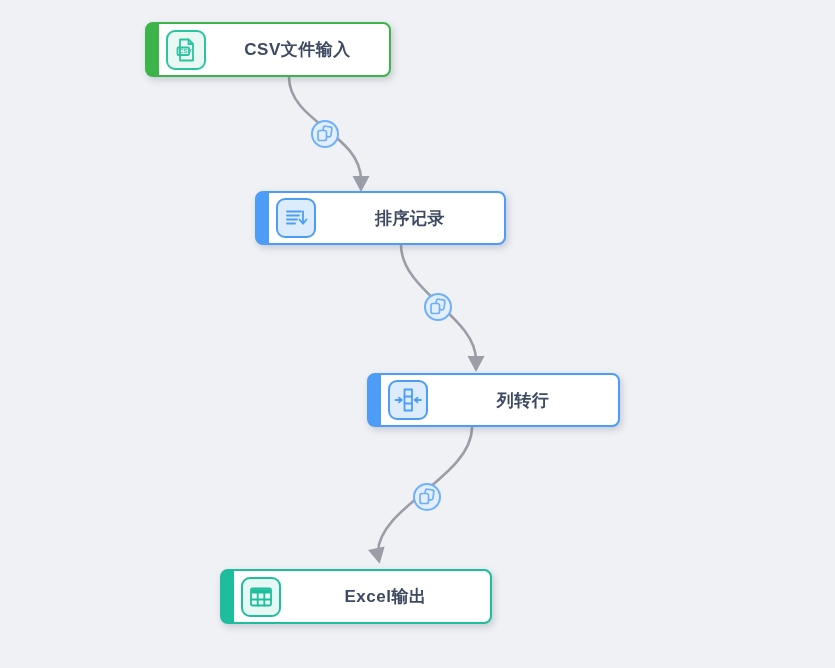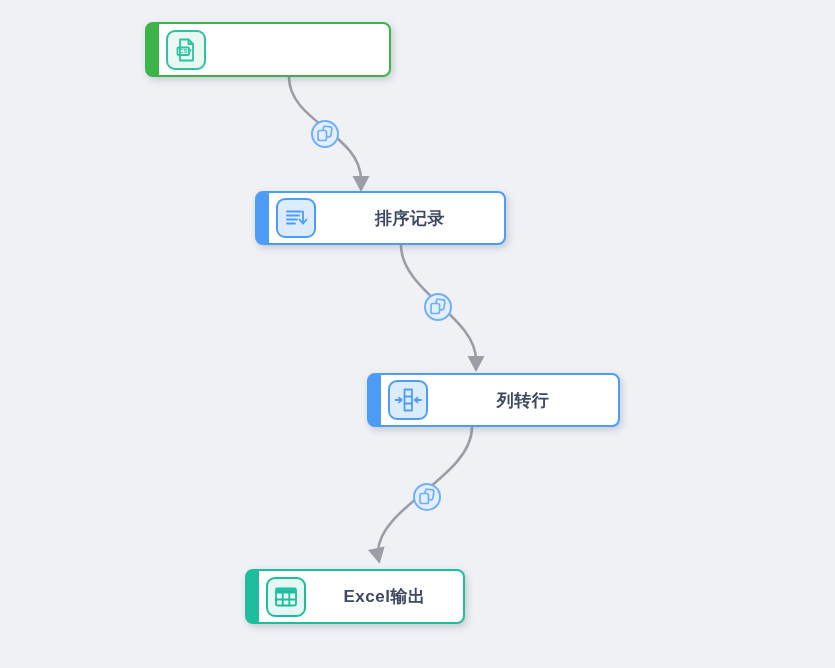--- a/index.html
+++ b/index.html
@@ -103,20 +103,21 @@
   <div class="node" style="left: 145px; top: 22px; width: 246px; height: 55px; --accent: #3cb44a; --icon-accent: #2cc3a0; --icon-bg: #e9f8f3;">
     <div class="bar"></div>
     <div class="icon-box">
       <svg width="36" height="36" viewBox="0 0 36 36">
         <path class="ic" d="M12,7.5 h8.5 l4.5,4.5 v16.5 h-13 z"></path>
         <path class="ic" d="M20.5,7.5 v4.5 h4.5"></path>
         <rect class="ic" x="9.5" y="15.5" width="11.5" height="7.5" rx="1" fill="#e9f8f3"></rect>
         <text class="ic-text" x="10.8" y="21.3">CSV</text>
       </svg>
     </div>
+    <div class="label">CSV文件输入</div>
   </div>
 
   <div class="node" style="left: 255px; top: 191px; width: 251px; height: 54px; justify-content: center; --accent: #4d9df7; --icon-accent: #4d9df7; --icon-bg: #ddecfd;">
     <div class="bar"></div>
     <div class="icon-box">
       <svg width="36" height="36" viewBox="0 0 36 36">
         <path class="ic" d="M9,11.5 h14"></path>
         <path class="ic" d="M9,15.5 h12"></path>
         <path class="ic" d="M9,19.5 h10"></path>
         <path class="ic" d="M9,23.5 h8"></path>
@@ -135,21 +136,21 @@
         <path class="ic" d="M14.5,14.5 h7.5 M14.5,21.5 h7.5"></path>
         <path class="ic" d="M5.5,18 h5"></path>
         <path class="ic" d="M9,15.6 L11.8,18 L9,20.4"></path>
         <path class="ic" d="M31,18 h-5"></path>
         <path class="ic" d="M27.5,15.6 L24.7,18 L27.5,20.4"></path>
       </svg>
     </div>
     <div class="label">列转行</div>
   </div>
 
-  <div class="node" style="left: 245px; top: 569px; width: 220px; height: 55px; --accent: #1dbd9d; --icon-accent: #1dbd9d; --icon-bg: #e6f8f3;">
+  <div class="node" style="left: 220px; top: 569px; width: 272px; height: 55px; --accent: #1dbd9d; --icon-accent: #1dbd9d; --icon-bg: #e6f8f3;">
     <div class="bar"></div>
     <div class="icon-box">
       <svg width="36" height="36" viewBox="0 0 36 36">
         <rect class="ic" x="8" y="9.5" width="20" height="17" rx="1.5"></rect>
         <rect class="ic-fill" x="8.6" y="10.2" width="18.8" height="4.3" rx="1"></rect>
         <path class="ic" d="M8,20.5 h20"></path>
         <path class="ic" d="M14.7,14.5 v12 M21.3,14.5 v12"></path>
       </svg>
     </div>
     <div class="label">Excel输出</div>

